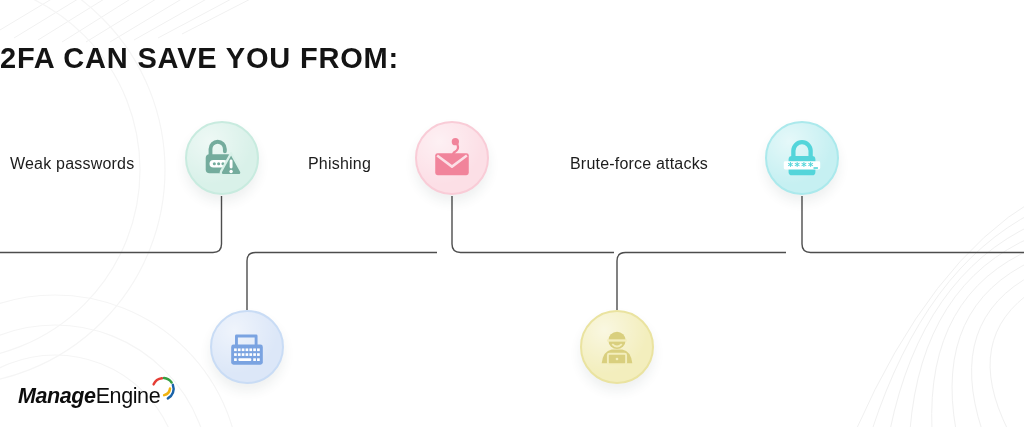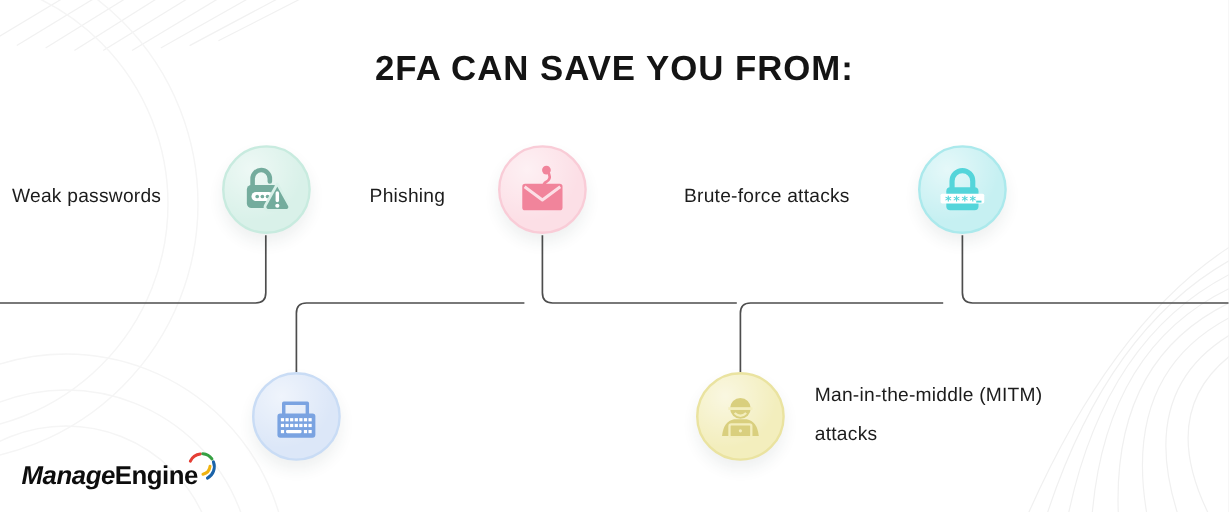--- a/index.html
+++ b/index.html
@@ -1,21 +1,21 @@
 <!DOCTYPE html>
 <html><head>
 <meta charset="utf-8">
 <style>
   html,body{margin:0;padding:0;background:#e8e8e8;}
   #canvas{
     position:relative;width:1024px;height:427px;background:#ffffff;
     overflow:hidden;font-family:"Liberation Sans",sans-serif;color:var(--txt,#1c1c1c);
   }
   .title{
-    position:absolute;left:0;right:0;top:42px;text-align:center;
+    position:absolute;left:0;right:0;top:42px;
     font-size:29px;font-weight:800;letter-spacing:0.8px;color:#141414;
   }
   .node{
     position:absolute;width:74px;height:74px;border-radius:50%;
     background:radial-gradient(circle at 32% 26%, rgba(255,255,255,.55), rgba(255,255,255,0) 62%), var(--bg);
     border:2px solid var(--ring);
     box-shadow:0 7px 12px rgba(40,60,60,.08);
     display:flex;align-items:center;justify-content:center;
     box-sizing:border-box;
   }
@@ -23,21 +23,21 @@
   .lbl{
     position:absolute;font-size:16px;font-weight:400;letter-spacing:.2px;
     color:var(--txt,#1c1c1c);line-height:33px;
   }
   .layer{position:absolute;left:0;top:0;width:1024px;height:427px;pointer-events:none;}
   .logo{
     position:absolute;left:18px;top:384px;font-size:21.5px;letter-spacing:-0.4px;
     color:#0d0d0d;white-space:nowrap;
   }
   .logo .b{font-weight:800;font-style:italic;}
-  .logo .r{font-weight:700;}
+  .logo .r{font-weight:400;}
   .logo .swirl{position:absolute;right:-17px;top:-9px;width:27px;height:27px;}
 </style>
 </head>
 <body>
 
 <div id="canvas" style="--txt: #1c1c1c;">
 
   <svg class="layer" viewBox="0 0 1024 427">
     <g stroke="#f1f1f1" stroke-width="1" fill="none">
       <path d="M -10 36 L 70 -12"></path>
@@ -147,21 +147,20 @@
   <div class="node" style="left: 580px; top: 310px; --bg: #f3eebd; --ring: #eae3a0; --ic: #d9cf7e;">
     <svg class="ic" viewBox="0 0 48 48">
       <circle cx="24" cy="17" r="9" fill="var(--ic)"></circle>
       <rect x="13.5" y="16" width="21" height="2.4" fill="var(--bg)"></rect>
       <path d="M 19 21 Q 24 26 29 21" fill="none" stroke="var(--bg)" stroke-width="2"></path>
       <path d="M 8 41 Q 9.5 28 18.5 26.5 H 29.5 Q 38.5 28 40 41 Z" fill="var(--ic)"></path>
       <rect x="14.5" y="31" width="19" height="11" rx="1.5" fill="var(--ic)" stroke="var(--bg)" stroke-width="2"></rect>
       <circle cx="24" cy="36.5" r="1.4" fill="var(--bg)"></circle>
     </svg>
   </div>
-  <div class="lbl" style="left:679px;top:313px;width:200px">Man-in-the-middle (MITM) attacks</div>
 
   <div class="logo">
     <span class="b">Manage</span><span class="r">Engine</span>
     <svg class="swirl" viewBox="0 0 26 26" fill="none" stroke-linecap="round">
       <path d="M 3.5 9 A 10 10 0 0 1 11.5 3.2" stroke="#e53e35" stroke-width="2.4"></path>
       <path d="M 13.5 3 A 10 10 0 0 1 20.8 7.2" stroke="#36a043" stroke-width="2.4"></path>
       <path d="M 22 9.5 A 10.5 10.5 0 0 1 17.2 22.6" stroke="#1b63a8" stroke-width="2.4"></path>
       <path d="M 19.3 13 A 7.5 7.5 0 0 1 13.6 19.4" stroke="#f0b310" stroke-width="2.4"></path>
     </svg>
   </div>

